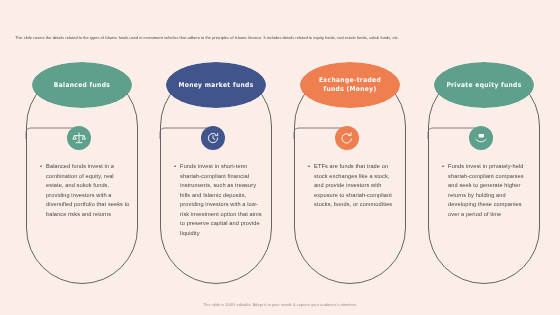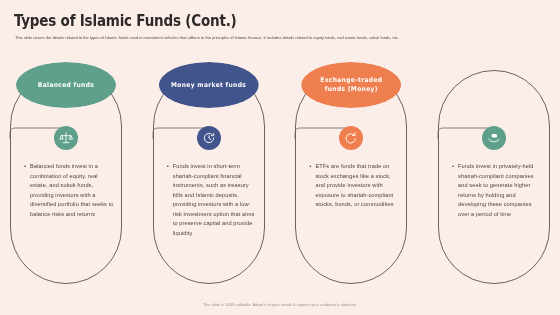--- a/index.html
+++ b/index.html
@@ -47,21 +47,21 @@
 
   
   .cards {
     position: absolute;
     left: 0;
     top: 62px;
     width: 560px;
     height: 228px;
     display: flex;
     justify-content: space-between;
-    padding: 0 10px;
+    padding: 0 26px;
     gap: 28px;
   }
 
   .card {
     position: relative;
     width: 112px;
     height: 222px;
   }
 
   .card-frame {
@@ -172,21 +172,20 @@
     font-size: 3.8px;
     color: #9A8D8A;
     letter-spacing: 0.1px;
   }
 </style>
 </head>
 <body>
 
 <div class="slide">
 
-  <div class="page-title">Types of Islamic Funds (Cont.)</div>
   <div class="page-subtitle">This slide covers the details related to the types of Islamic funds used in investment vehicles that adhere to the principles of Islamic finance. It includes details related to equity funds, real estate funds, sukuk funds, etc.</div>
 
   <div class="cards">
 
     <div class="card">
       <div class="card-frame"></div>
       <div class="connector">
         <svg width="58" height="18" viewBox="0 0 58 18">
           <path d="M2 17 L2 11 Q2 6 7 6 L56 6" fill="none" stroke="#6B6363" stroke-width="0.8"></path>
         </svg>
@@ -257,20 +256,24 @@
       </div>
     </div>
 
     <div class="card">
       <div class="card-frame"></div>
       <div class="connector">
         <svg width="58" height="18" viewBox="0 0 58 18">
           <path d="M2 17 L2 11 Q2 6 7 6 L56 6" fill="none" stroke="#6B6363" stroke-width="0.8"></path>
         </svg>
       </div>
+      <div class="card-badge">
+        <div class="card-badge-inner" style="background:#5FA08C"></div>
+        <span class="card-badge-label">Private equity funds</span>
+      </div>
       <div class="card-icon" style="background:#5FA08C">
         <svg width="14" height="14" viewBox="0 0 24 24" fill="none" stroke="#FFFFFF" stroke-width="1.5" stroke-linecap="round" stroke-linejoin="round">
           <rect x="8" y="5" width="9" height="6" rx="1" fill="#FFFFFF" stroke="none"></rect>
           <path d="M3 14c2.5 3 6 4.5 9 4.5s6.5-1.5 9-4.5"></path>
         </svg>
       </div>
       <div class="card-body">
         <span class="bullet-dot">•</span>
         <span class="card-text">Funds invest in privately-held shariah-compliant companies and seek to generate higher returns by holding and developing these companies over a period of time</span>
       </div>

